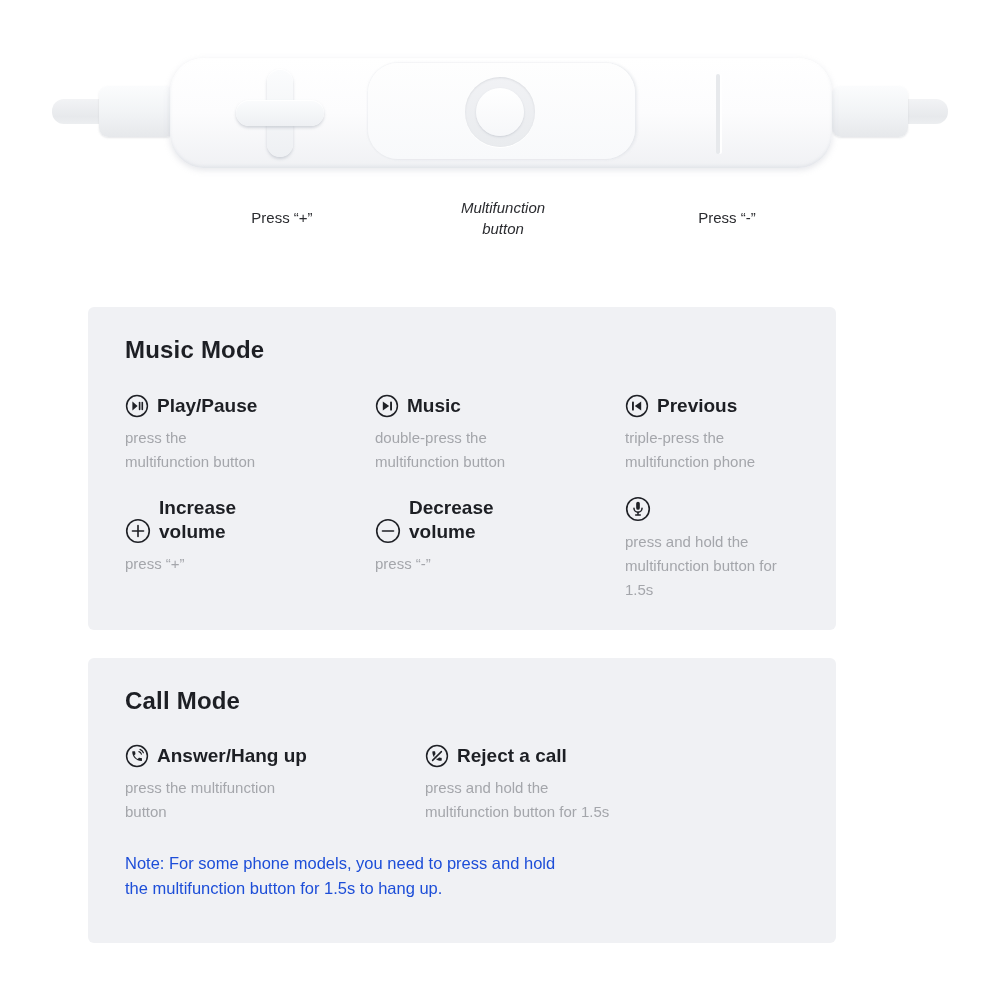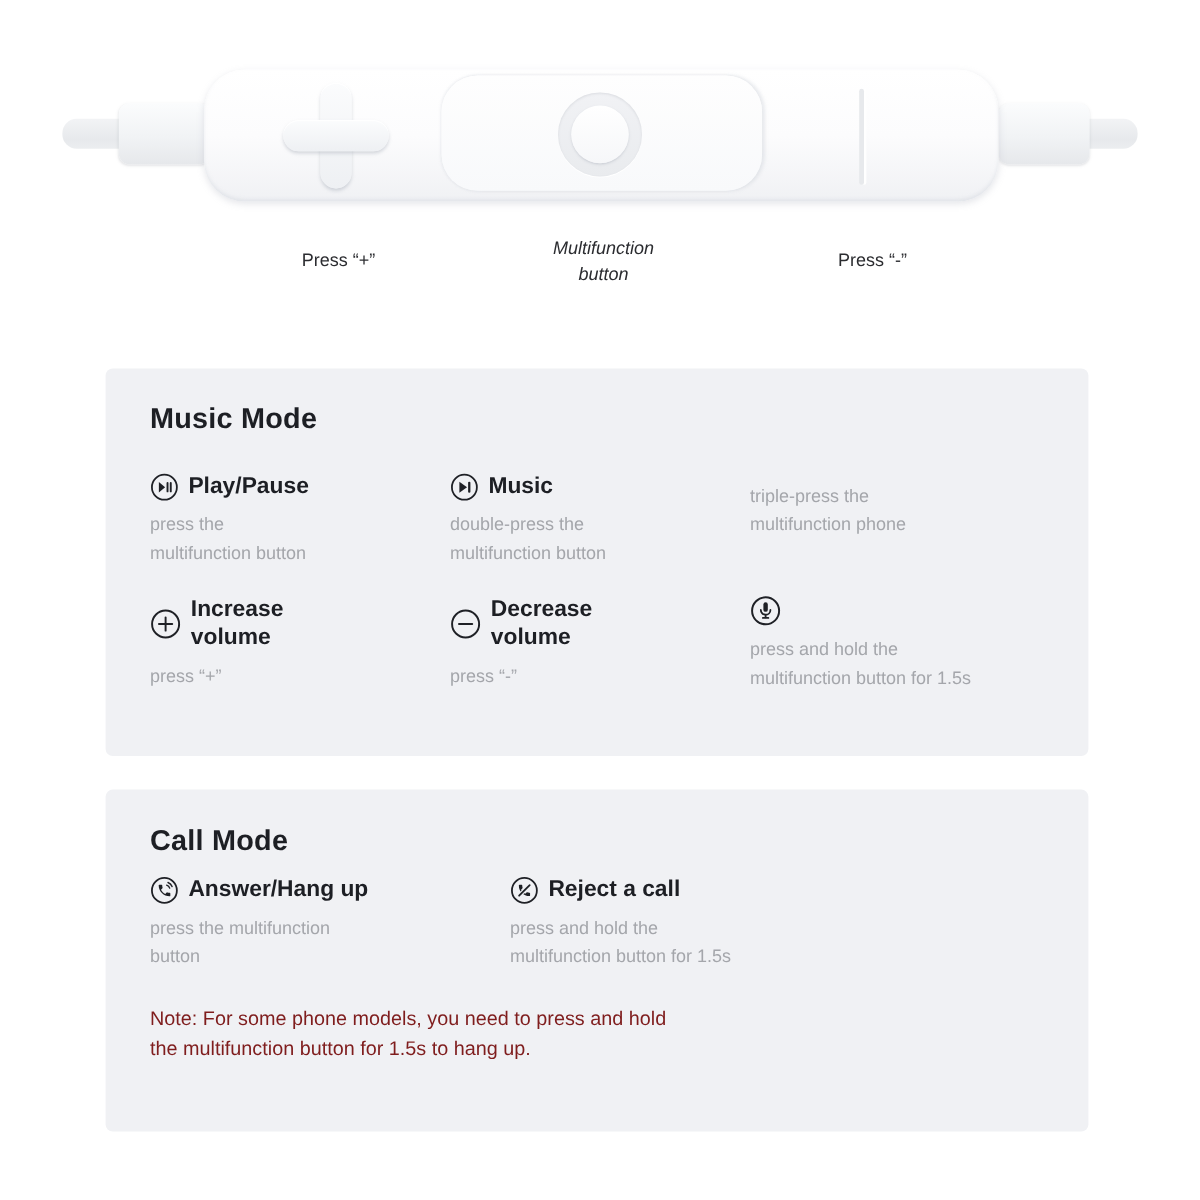--- a/index.html
+++ b/index.html
@@ -36,37 +36,37 @@
   .ridge { position:absolute; left:716px; top:74px; width:4px; height:80px; border-radius:2px;
            background:#e7e9ec; box-shadow:2px 0 0 rgba(255,255,255,0.95); }
 
   .device-label { position:absolute; color:#2b2c30; font-size:15px; line-height:21px;
                   text-align:center; white-space:pre-line; }
   .lbl-plus  { left:212px; top:207px; width:140px; }
   .lbl-mfb   { left:423px; top:197px; width:160px;font-style:italic; }
   .lbl-minus { left:657px; top:207px; width:140px; }
 
   
-  .card { position:absolute; left:88px; width:819px; background:#f0f1f4; border-radius:6px;
+  .card { position:absolute; left:88px; width:748px; background:#f0f1f4; border-radius:6px;
           padding:28px 30px 0 37px; }
   .card-music { top:307px; height:323px; }
   .card-call  { top:658px; height:285px; }
   .card-title { font-size:24px; font-weight:700; color:#1d1f24; letter-spacing:0.2px; line-height:30px; }
 
   .items { display:grid; margin-top:29px; row-gap:22px; }
   .items-music { grid-template-columns:250px 250px 1fr; }
-  .items-call  { grid-template-columns:300px 1fr; margin-top:14px; }
-
-  .item-head { display:flex; align-items:center; gap:8px; }
+  .items-call  { grid-template-columns:300px 1fr; margin-top:28px; }
+
+  .item-head { display:flex; align-items:flex-end; gap:8px; }
   .item-label { font-size:19px; font-weight:600; color:#1d1f24; line-height:24px; white-space:pre-line; }
   .item-desc { margin-top:8px; font-size:15px; color:#a4a6ab; line-height:24px; white-space:pre-line; }
   .icon { flex:0 0 auto; display:inline-flex; }
   .icon svg { display:block; }
 
-  .note { margin-top:27px; font-size:16.5px; color:#7f1d1d; line-height:25px; white-space:pre-line; }
+  .note { margin-top:27px; font-size:16.5px; color:#1d4ed8; line-height:25px; white-space:pre-line; }
 </style>
 </head>
 <body>
 
 <div class="page">
 
   <div class="remote">
     <div class="cable cable-left"></div>
     <div class="relief relief-left"></div>
     <div class="cable cable-right"></div>
@@ -115,20 +115,30 @@
               <rect x="15.1" y="7.4" width="1.9" height="9.2" rx="0.9" fill="#1f2126"></rect>
             </svg>
           </span>
           <span class="item-label">Music</span>
         </div>
         <div class="item-desc">double-press the
 multifunction button</div>
       </div>
 
       <div>
+        <div class="item-head">
+          <span class="icon">
+            <svg width="24" height="24" viewBox="0 0 24 24" fill="none">
+              <circle cx="12" cy="12" r="10.4" stroke="#1f2126" stroke-width="1.5"></circle>
+              <rect x="7" y="7.4" width="1.9" height="9.2" rx="0.9" fill="#1f2126"></rect>
+              <path d="M16.2 7.4 L9.8 12 L16.2 16.6 Z" fill="#1f2126"></path>
+            </svg>
+          </span>
+          <span class="item-label">Previous</span>
+        </div>
         <div class="item-desc">triple-press the
 multifunction phone</div>
       </div>
 
       <div>
         <div class="item-head">
           <span class="icon">
             <svg width="26" height="26" viewBox="0 0 24 24" fill="none" stroke="#1f2126" stroke-width="1.5" stroke-linecap="round">
               <circle cx="12" cy="12" r="10.4"></circle>
               <path d="M12 6.9 V17.1 M6.9 12 H17.1"></path>

